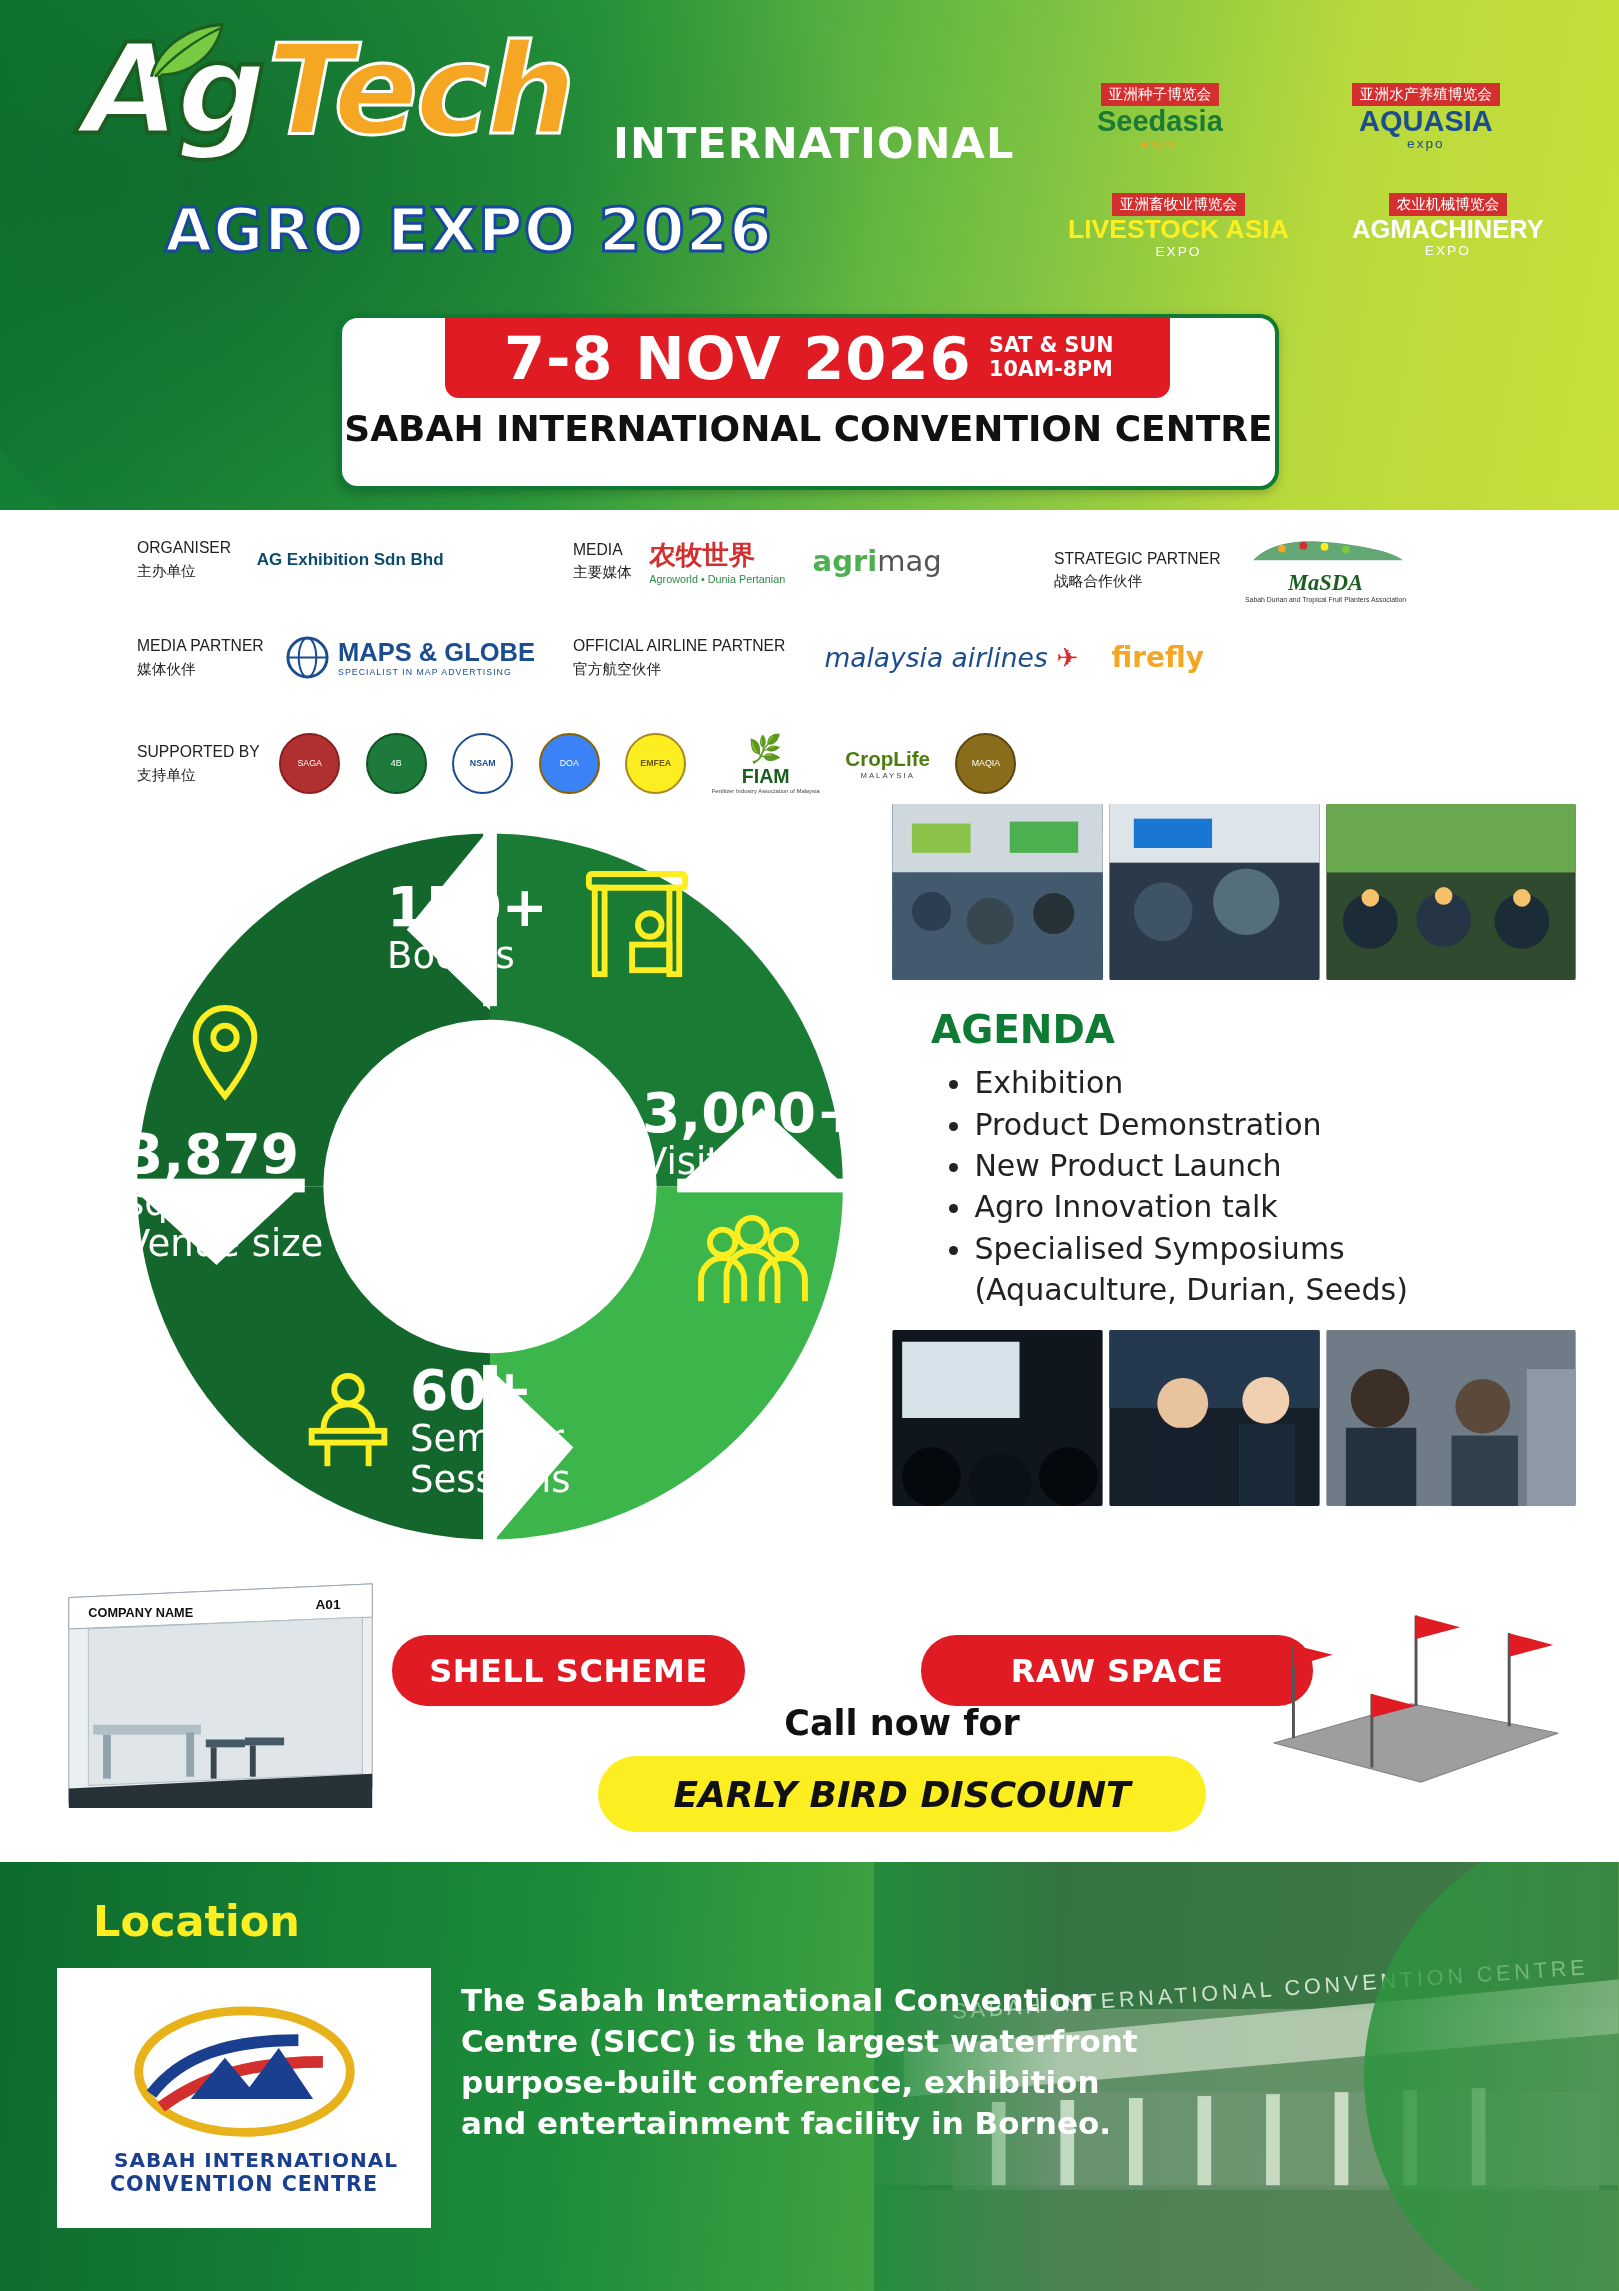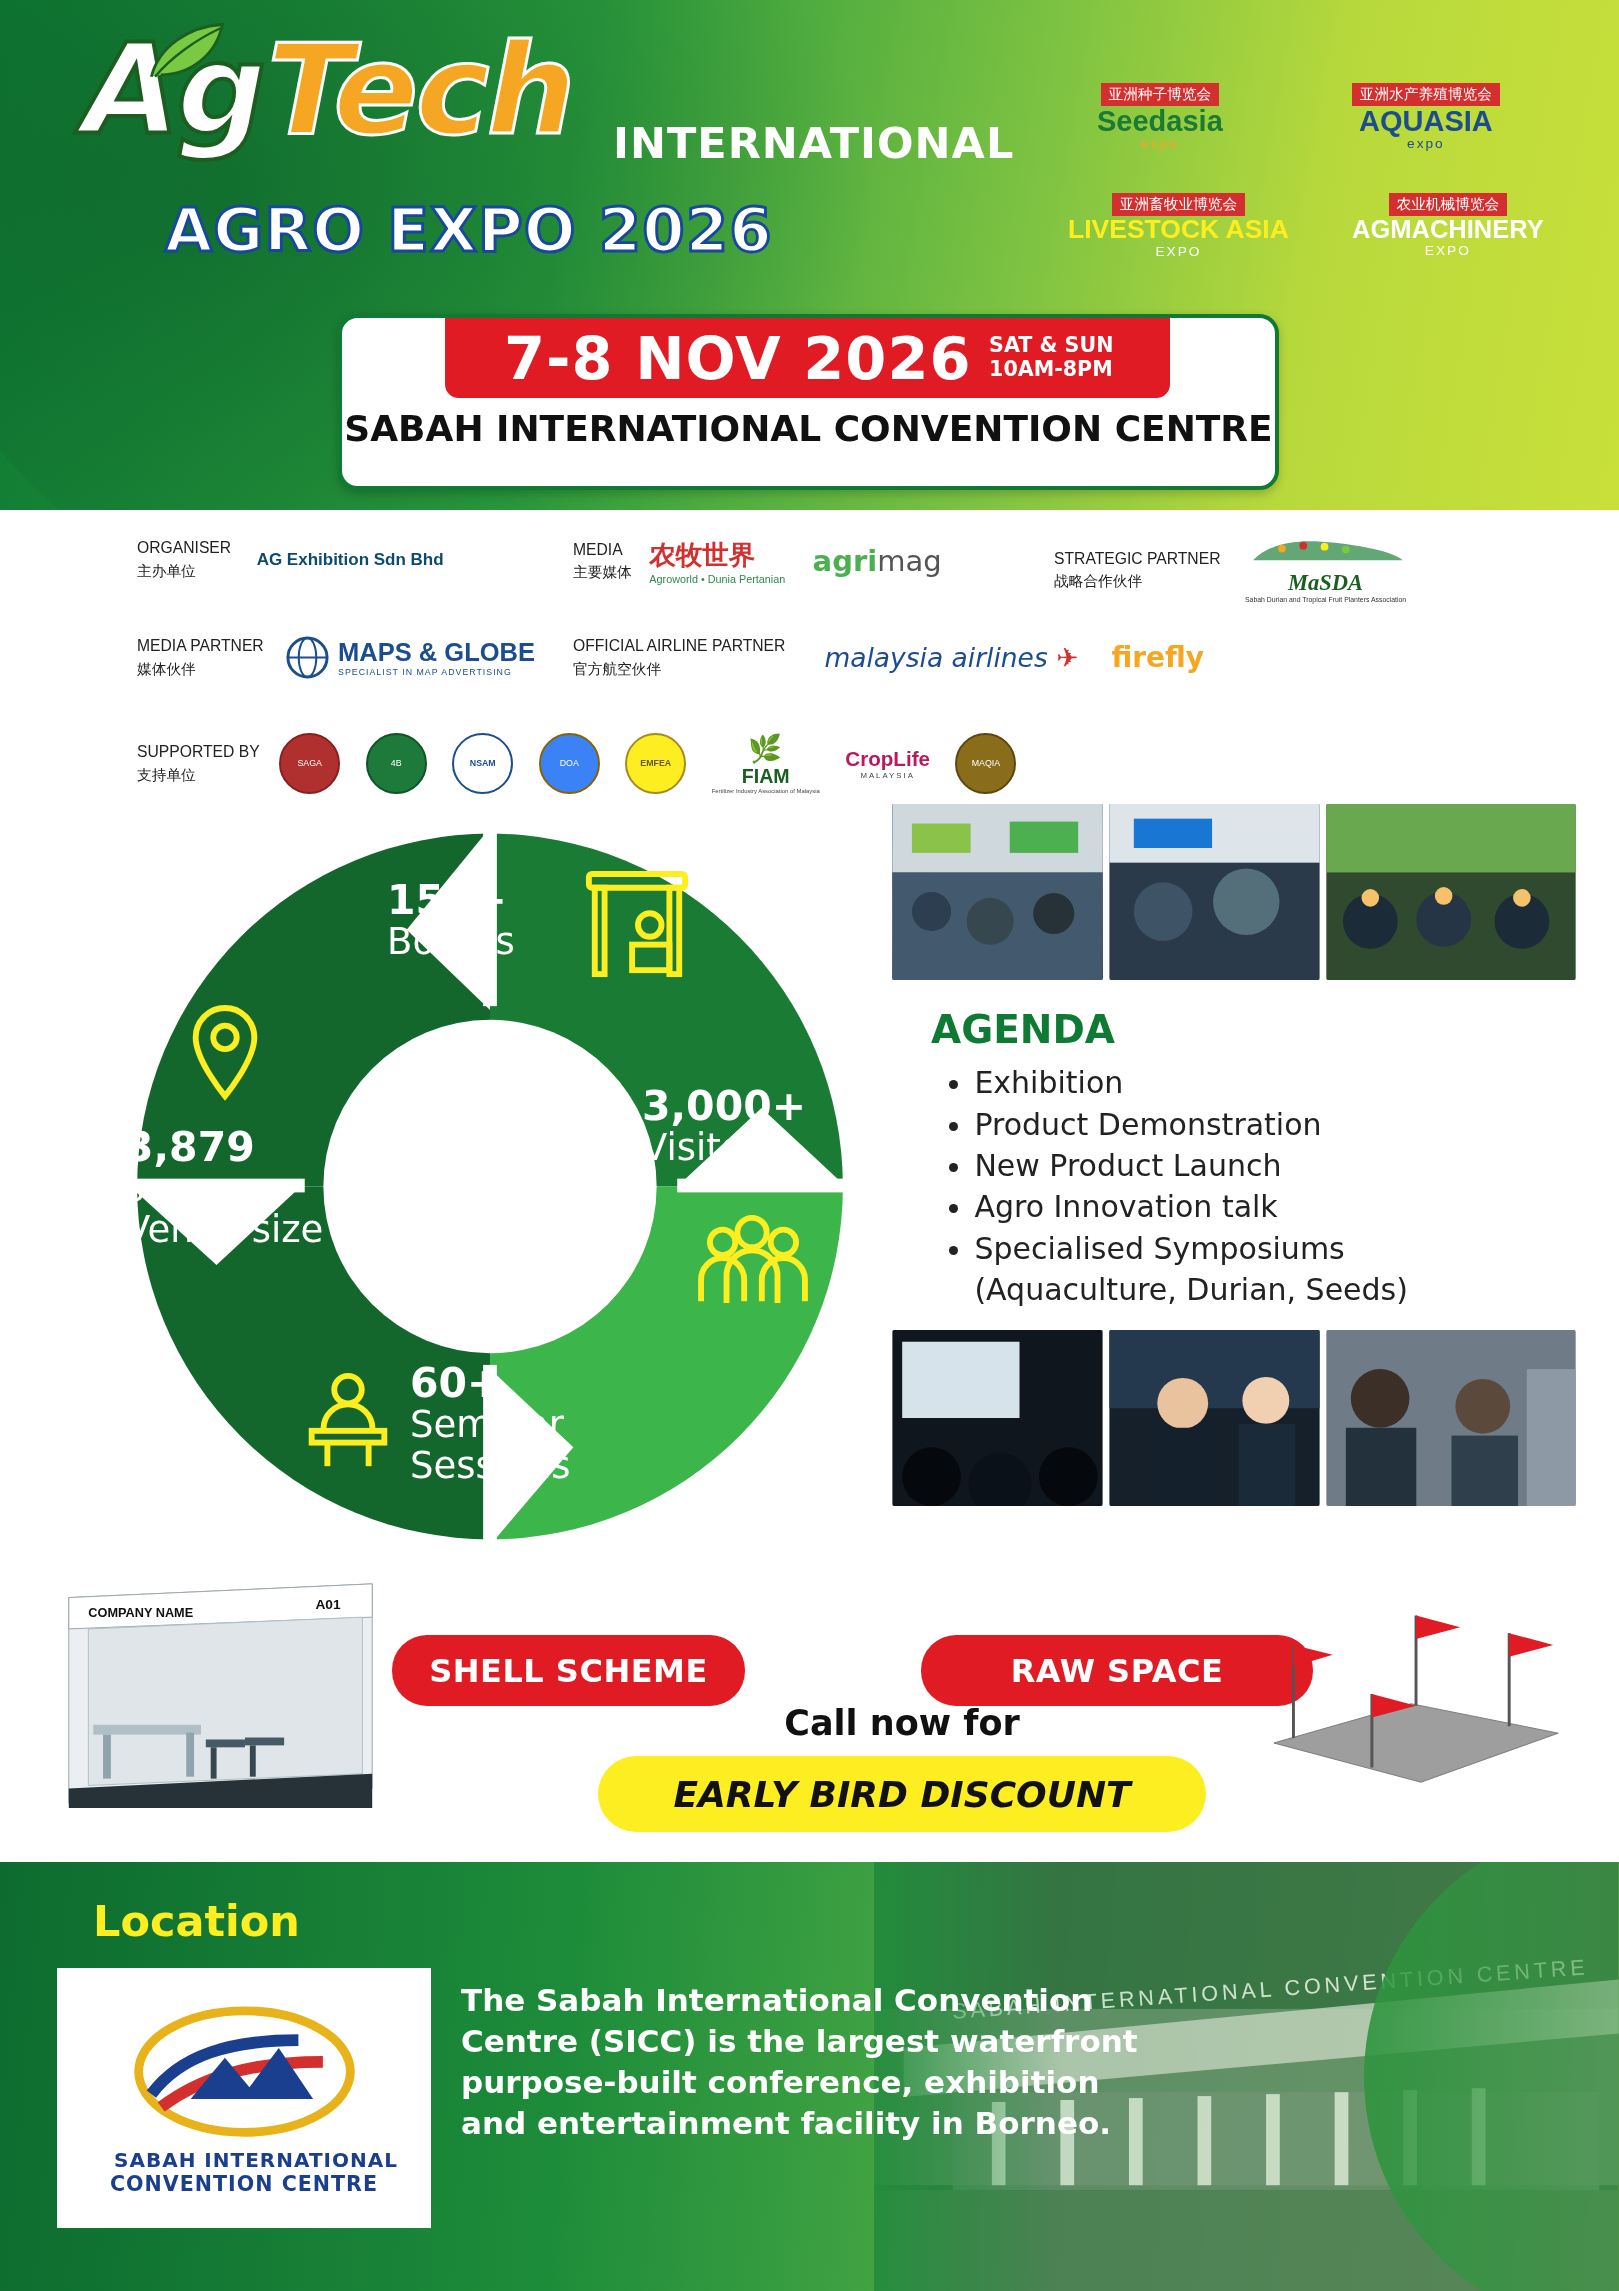--- a/index.html
+++ b/index.html
@@ -93,21 +93,21 @@
     display:flex; align-items:center; justify-content:center;
     font-size: 8.8px; color:#fff; text-align:center; line-height:1.05;
     font-family:"Liberation Sans", sans-serif;
   }
   .orgname { font-weight: bold; font-size: 17px; color:#0c4a6e; }
 
   
   .stats-wrap { position: relative; width: 1619px; height: 774px; }
   .donut { position: absolute; left: 93px; top: 9.8px; width: 794px; height: 745px; }
   .stat-text { position: absolute; color: #fff; font-family:"DejaVu Sans", sans-serif; }
-  .stat-big { font-size: 41px; font-weight: bold; line-height: 1; }
+  .stat-big { font-size: 55px; font-weight: bold; line-height: 1; }
   .stat-sm { font-size: 37px; line-height: 1.12; }
 
   
   .agenda-col { position: absolute; left: 892px; top: 0px; width: 686px; }
   .photos-top { display:flex; gap: 5.9px; }
   .ph { height: 176px; border-radius: 2px; overflow:hidden; position: relative; }
   .agenda-title {
     color: #0f7a33; font-weight: bold; font-size: 39px;
     margin: 27.4px 0 9.8px 39px; font-family:"DejaVu Sans", sans-serif;
   }
@@ -304,21 +304,21 @@
       <div class="badge" style="width:61px;height:61px;background:#1d7a3a;border:2.9px solid #0f5426;">4B</div>
       <div class="badge" style="width:61px;height:61px;background:#ffffff;border:2.9px solid #1b4d8f;color:#1b4d8f;font-weight:bold;">NSAM</div>
       <div class="badge" style="width:61px;height:61px;background:#3b82f6;border:2.9px solid #8a6300;">DOA</div>
       <div class="badge" style="width:61px;height:61px;background:#fdee21;border:2.9px solid #a8881f;color:#6b5a10;font-weight:bold;">EMFEA</div>
       <div style="text-align:center;">
         <div style="font-size:27.4px;color:#1b5e20;">🌿</div>
         <div style="font-weight:bold;font-size:19.6px;color:#1b5e20;">FIAM</div>
         <div style="font-size:5.9px;color:#444;">Fertilizer Industry Association of Malaysia</div>
       </div>
       <div style="text-align:center;">
-        <div style="font-weight:bold;font-size:20.6px;color:#be185d;">CropLife</div>
+        <div style="font-weight:bold;font-size:20.6px;color:#4d7c0f;">CropLife</div>
         <div style="font-size:7.8px;color:#444;letter-spacing:2px;">MALAYSIA</div>
       </div>
       <div class="badge" style="width:61px;height:61px;background:#8a6d1b;border:2.9px solid #5c4710;">MAQIA</div>
     </div>
   </div>
 </div>
 
 <div class="stats-wrap">
 
   <svg class="donut" viewBox="0 0 810 760">

